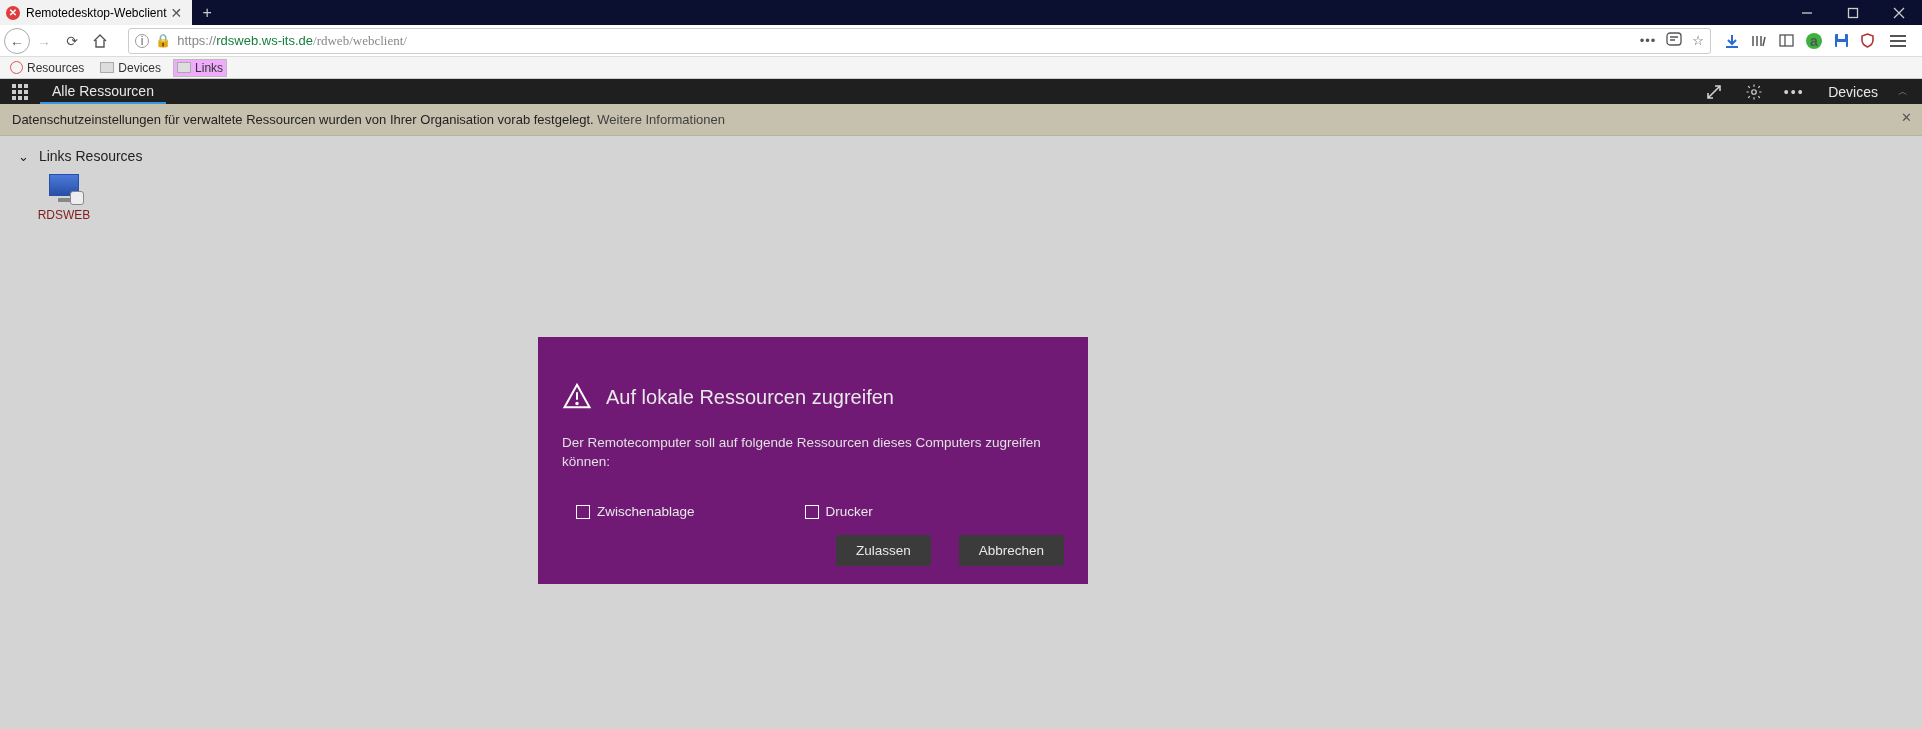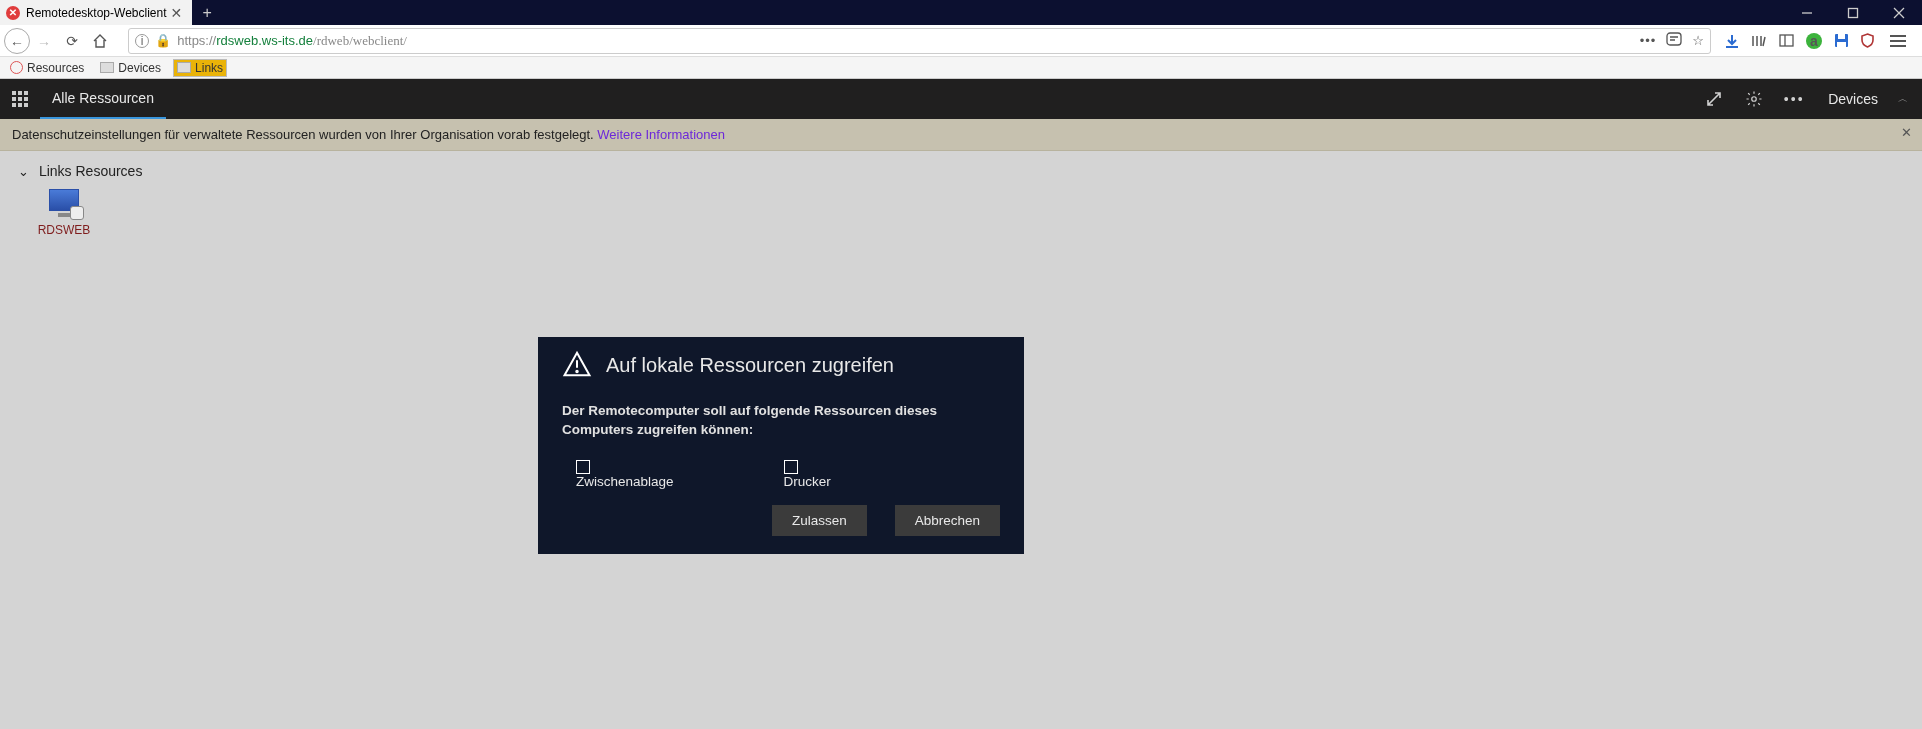--- a/index.html
+++ b/index.html
@@ -31,58 +31,58 @@
   .ic.blue { color:#2b6bd1; }
   .ic.green { background:#3cb33c; color:#fff; border-radius:50%; width:16px; height:16px; font-size:10px; line-height:16px; text-align:center; font-weight:bold;}
   .ic.save { color:#2b6bd1; }
   .ic.red { color:#b03535; }
   .hamburger { display:flex; flex-direction:column; gap:3px; padding:4px;}
   .hamburger span{ width:16px; height:2px; background:#555; display:block;}
 
   
   .bookmarksbar { height:22px; background:#f5f5f5; border-bottom:1px solid #ccc; display:flex; align-items:center; padding:0 6px; gap:8px; font-size:12px; color:#333;}
   .bm { display:flex; align-items:center; gap:4px; padding:1px 3px; border:1px solid transparent;}
-  .bm.boxed { border:1px solid #bbb; background:#eab308; }
+  .bm.boxed { border:1px solid #bbb; background:#f0abfc; }
   .bm .foldericon { width:14px; height:11px; background:#ddd; border:1px solid #aaa;}
   .bm .ddgicon { width:13px; height:13px; border:1.5px solid #d55; border-radius:50%; }
 
   
-  .appheader { height:40px; background:#201f1f; color:#e8e8e8; display:flex; align-items:center; font-size:14px;justify-content:space-between;}
+  .appheader { height:25px; background:#201f1f; color:#e8e8e8; display:flex; align-items:center; font-size:14px;justify-content:space-between;}
   .appheader .appsicon { width:40px; display:flex; align-items:center; justify-content:center;}
   .appsicon .gridicon { display:grid; grid-template-columns:repeat(3,4px); grid-template-rows:repeat(3,4px); gap:2px;}
   .appsicon .gridicon span { background:#ccc;}
   .appheader .title { padding:0 12px; height:100%; display:flex; align-items:center; border-bottom:2px solid #3a96dd;}
   .appheader .hspacer { flex:1;}
   .hdricon { width:40px; display:flex; align-items:center; justify-content:center; color:#d0d0d0;}
   .signout { padding: 0 20px 0 14px; font-size:14px;}
   .chev { font-size:10px; color:#aaa; padding-right:14px;}
 
   
   .notice { background:#c6c1af; color:#222; padding:8px 12px; font-size:13px; position:relative; border-bottom:1px solid #b8b39e;}
-  .notice a { color:#6d28d9; text-decoration:none;text-align:right;}
+  .notice a { color:#404040; text-decoration:none;text-align:right;}
   .notice .closex { position:absolute; right:10px; top:6px; color:#555; font-size:13px;}
 
   
   .content { padding:12px 18px;}
   .group { display:flex; align-items:center; gap:10px; color:#222; font-size:14px; margin-bottom:10px;}
   .group .expicon { font-size:13px;}
   .res { width:80px; text-align:center; font-size:12px; color:#7f1d1d; margin-left:6px;}
   .res .comp { position:relative; width:34px; height:28px; margin:0 auto 6px;}
   .res .comp .screen { width:30px; height:22px; background:linear-gradient(#4a7bd8,#2a4fa8); border:1px solid #2a4fa8; position:absolute; top:0; left:2px;}
   .res .comp .stand { width:12px; height:4px; background:#888; position:absolute; bottom:0; left:11px;}
   .res .comp .badge { width:14px; height:14px; background:#eee; border:1px solid #888; border-radius:3px; position:absolute; bottom:-3px; right:-3px;}
 
   
-  .dialog { position:absolute; left:538px; top:337px; width:486px; background:#0f172a; color:#e8e8e8; padding:12px 24px 18px; font-size:14px;}
+  .dialog { position:absolute; left:538px; top:337px; width:550px; background:#701a75; color:#e8e8e8; padding:44px 24px 18px; font-size:14px;}
   .dialog .dlghdr { display:flex; align-items:center; gap:14px; margin-bottom:20px;}
   .dialog .dlghdr .warnicon svg { width:30px; height:30px; stroke:#fff; fill:none; stroke-width:1.6;}
   .dialog .dlgtitle { font-size:20px; font-weight:400;}
-  .dialog .dlgmsg { font-size:13.5px; line-height:1.4; margin-bottom:20px; color:#e0e0e0;font-weight:bold;}
+  .dialog .dlgmsg { font-size:13.5px; line-height:1.4; margin-bottom:32px; color:#e0e0e0;}
   .dialog .chkrow { display:flex; gap:110px; margin:0 0 16px 14px;}
-  .dialog .chk { display:flex; align-items:flex-start; gap:0; font-size:13.5px;flex-direction:column;}
+  .dialog .chk { display:flex; align-items:flex-end; gap:7px; font-size:13.5px;}
   .dialog .box { width:14px; height:14px; border:1.5px solid #fff;}
   .dialog .chkrow2 { margin-left:14px; margin-bottom:26px;}
   .dialog .btnrow { display:flex; justify-content:flex-end; gap:28px;}
   .dialog .btn { background:#3b3b3b; color:#e8e8e8; border:none; padding:8px 20px; font-size:13.5px;}
 
 </style>
 </head>
 <body>
 
 <div class="titlebar">

